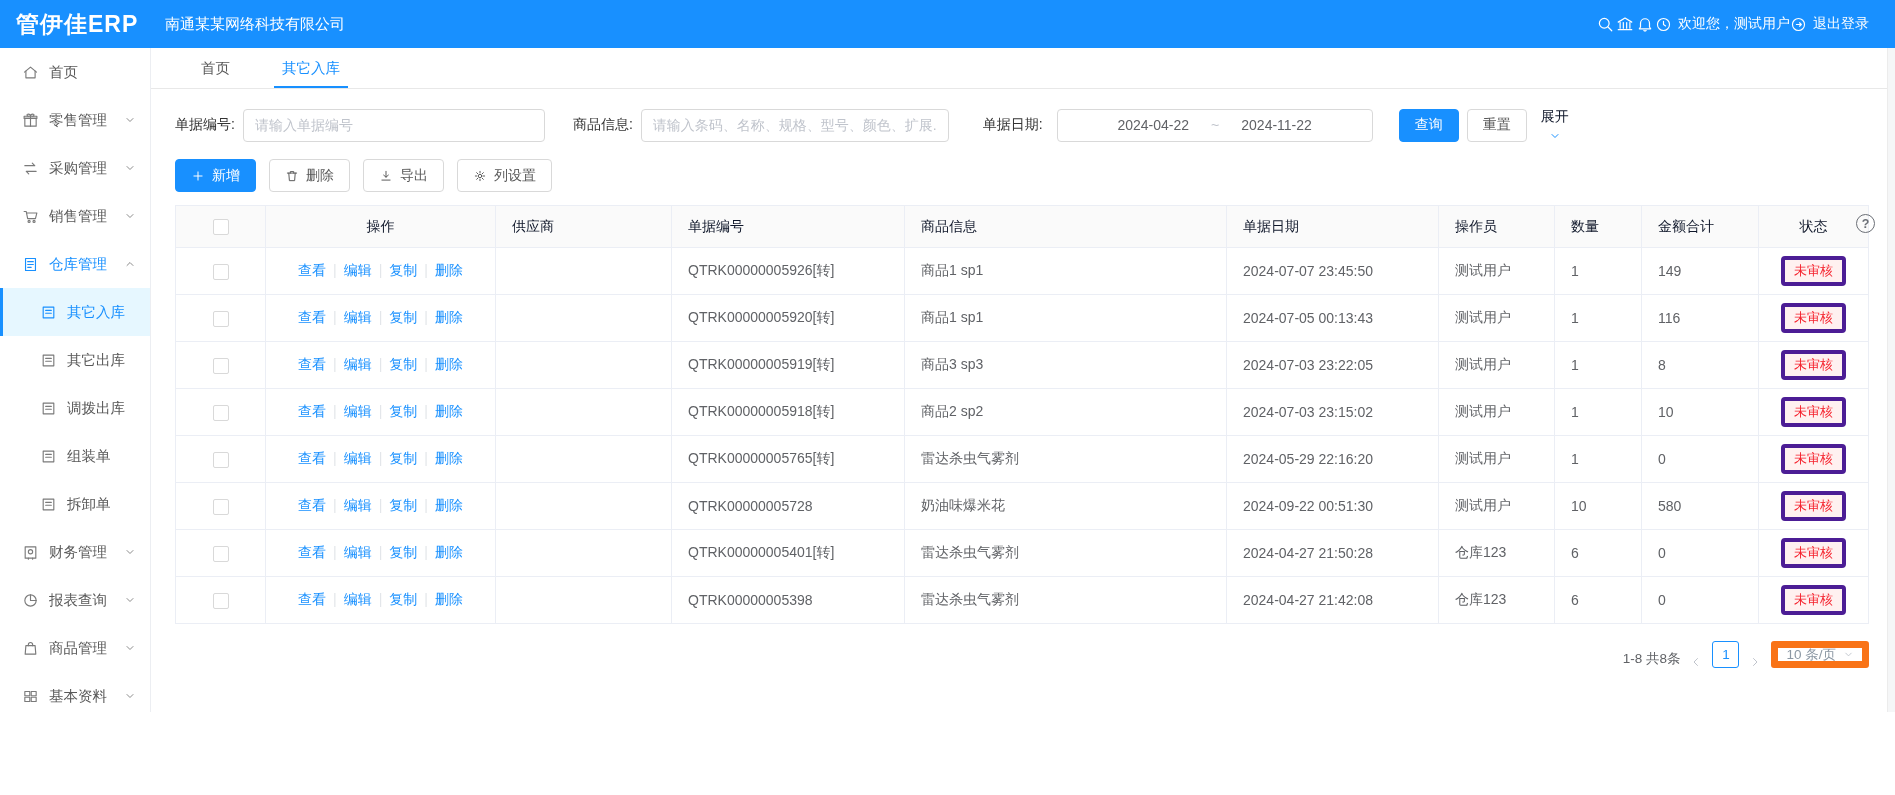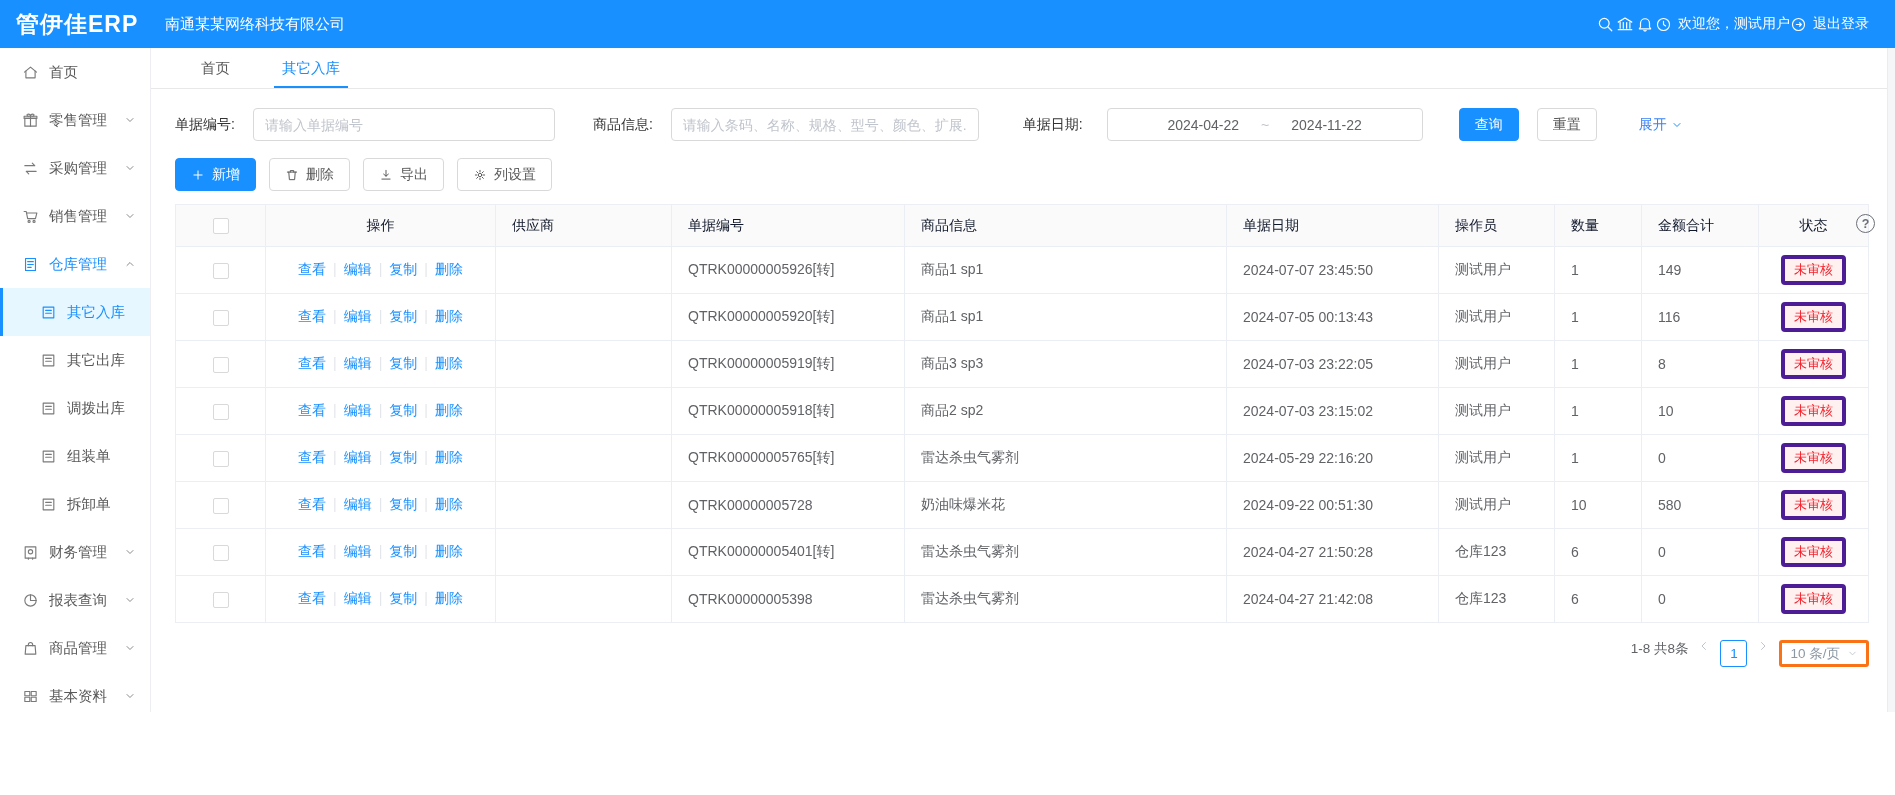--- a/index.html
+++ b/index.html
@@ -38,59 +38,59 @@
   .side-item.active-sub .sicon { color:#1890ff; }
   .side-item.active-sub::before { content:""; position:absolute; left:0; top:0; bottom:0; width:3px; background:#1890ff; }
 
   
   .tabbar { height:41px; border-bottom:1px solid #e8e8e8; display:flex; align-items:stretch; padding-left:24px; }
   .tab { display:flex; align-items:center; padding:0 26px; font-size:14.5px; color:#595959; cursor:pointer; position:relative; }
   .tab.active { color:#1890ff; }
   .tab.active::after { content:""; position:absolute; left:18px; right:18px; bottom:0; height:2px; background:#1890ff; }
 
   
-  .filter-row { display:flex; align-items:center; padding:19px 24px 15px 24px; gap:18px; }
+  .filter-row { display:flex; align-items:center; padding:19px 24px 15px 24px; gap:8px; }
   .flabel { color:#333; white-space:nowrap; }
   .finput { height:33px; border:1px solid #d9d9d9; border-radius:4px; padding:0 11px; font-size:14px; color:#606266; outline:none; background:#fff;
             font-family:"Liberation Sans","DejaVu Sans",sans-serif; }
   .finput::placeholder { color:#c0c4cc; }
   .in-orderno { width:302px; margin-right:20px; }
   .in-product { width:308px; margin-right:26px; }
   .datebox { width:316px; height:33px; border:1px solid #d9d9d9; border-radius:4px; display:flex; align-items:center; justify-content:center; gap:22px; color:#606266; cursor:pointer;margin-left:6px; }
   .btn { height:33px; border-radius:4px; border:1px solid #d9d9d9; background:#fff; color:#595959; font-size:14px; padding:0 15px;
          display:inline-flex; align-items:center; gap:7px; cursor:pointer; font-family:"Liberation Sans","DejaVu Sans",sans-serif; }
   .btn.primary { background:#1890ff; border-color:#1890ff; color:#fff; }
   .btn svg { width:14px; height:14px; stroke:currentColor; fill:none; stroke-width:1.7; stroke-linecap:round; stroke-linejoin:round; }
   .q-btn { margin-left:18px; }
-  .expand-link { color:#3b82f6; display:inline-flex; align-items:center; gap:4px; cursor:pointer; margin-left:24px; white-space:nowrap; }
+  .expand-link { color:#0f172a; display:inline-flex; align-items:center; gap:4px; cursor:pointer; margin-left:6px; white-space:nowrap;flex-direction:column; }
   .expand-link svg { width:12px; height:12px; stroke:#1890ff; fill:none; stroke-width:2; stroke-linecap:round; stroke-linejoin:round; }
 
   
   .toolbar-row { display:flex; align-items:center; gap:13px; padding:2px 24px 0 24px; }
   .help-float { position:absolute; top:166px; right:20px; width:19px; height:19px; border:1.4px solid #6b6f76; border-radius:50%;
                 color:#6b6f76; font-size:12.5px; font-weight:bold; display:flex; align-items:center; justify-content:center; cursor:pointer; }
 
   
   .table-wrap { margin:13px 24px 0 24px; }
   table { border-collapse:collapse; table-layout:fixed; width:1693px; }
   th, td { border:1px solid #ebeef5; font-weight:normal; padding:0 16px; overflow:hidden; white-space:nowrap; text-overflow:ellipsis; }
   thead th { height:42px; background:#fafafa; color:#0f172a; text-align:left; font-size:14px; }
   tbody td { height:47px; color:#606266; font-size:14px; background:#fff; }
   th.center, td.center { text-align:center; padding:0 4px; }
   .cb { display:inline-block; width:16px; height:16px; border:1px solid #d9d9d9; border-radius:2px; background:#fff; vertical-align:middle; cursor:pointer; }
   .col-actions a { color:#1890ff; text-decoration:none; cursor:pointer; }
   .col-actions i { font-style:normal; color:#e3e6ea; margin:0 7px; }
   .badge { display:inline-block; padding:4px 9px; font-size:13px; color:#f5222d; background:#fff1f0; border:4px solid #4c1d95; border-radius:4px; line-height:1.1; }
 
   
-  .pager { display:flex; align-items:flex-start; justify-content:flex-end; gap:10px; margin:17px 26px 0 0; color:#606266; font-size:13.5px; }
+  .pager { display:flex; align-items:flex-end; justify-content:flex-end; gap:10px; margin:17px 26px 0 0; color:#606266; font-size:13.5px; }
   .pg-arrow { color:#c0c4cc; font-size:14px; cursor:pointer; display:inline-flex; }
   .pg-arrow svg { width:12px; height:12px; stroke:currentColor; fill:none; stroke-width:2; stroke-linecap:round; stroke-linejoin:round; }
   .pg-current { min-width:27px; height:27px; border:1px solid #1890ff; border-radius:3px; color:#1890ff; display:inline-flex; align-items:center; justify-content:center; cursor:pointer; background:#fff; }
-  .pg-size { height:27px; border:3px solid #f97316; border-radius:3px; padding:0 8px; display:inline-flex; align-items:center; gap:7px; color:#8c98a4; cursor:pointer; background:#fff; }
+  .pg-size { height:27px; border:7px solid #f97316; border-radius:3px; padding:0 8px; display:inline-flex; align-items:center; gap:7px; color:#8c98a4; cursor:pointer; background:#fff; }
   .pg-size svg { width:11px; height:11px; stroke:#c0c4cc; fill:none; stroke-width:2; stroke-linecap:round; stroke-linejoin:round; }
 
   
   .scroll-track { position:absolute; right:0; top:48px; bottom:0; width:8px; background:#f5f6f7; border-left:1px solid #ececec; }
 </style>
 </head>
 <body>
 
 <div class="app">
 

